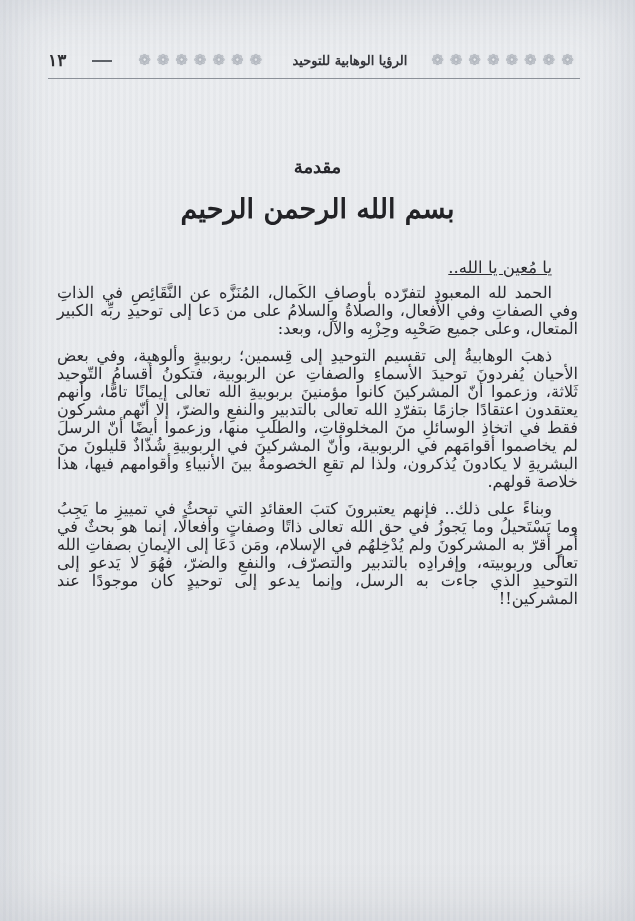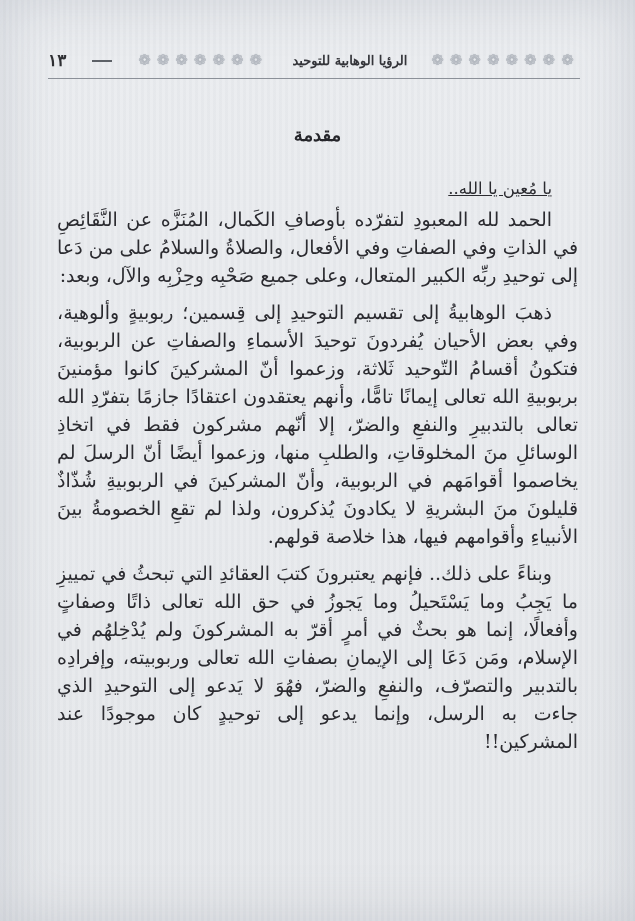--- a/index.html
+++ b/index.html
@@ -60,21 +60,21 @@
   .page-number {
     font-size: 17px;
     font-weight: bold;
     color: #2e2f33;
     line-height: 1;
     text-align: right;
   }
   
   .content {
     position: absolute;
-    top: 72px;
+    top: 104px;
     right: 57px;
     left: 57px;
   }
   .section-heading {
     margin: 52px 0 0 0;
     text-align: center;
     font-size: 18px;
     font-weight: bold;
     color: #26262b;
   }
@@ -88,22 +88,22 @@
   }
   .invocation {
     margin: 34px 0 0 0;
     text-indent: 26px;
     font-size: 16.5px;
     color: #2b2b30;
     text-decoration: underline;
   }
   .para {
     margin: 7px 0 0 0;
-    font-size: 19px;
-    line-height: 28px;
+    font-size: 16px;
+    line-height: 18px;
     text-align: justify;
     text-justify: inter-word;
     text-indent: 26px;
     color: #2b2b30;
   }
   .para + .para { margin-top: 9px; }
 </style>
 </head>
 <body>
 
@@ -113,20 +113,21 @@
     <span class="ornaments">❁❁❁❁❁❁❁❁</span>
     <span class="running-title">الرؤيا الوهابية للتوحيد</span>
     <span class="ornaments">❁❁❁❁❁❁❁</span>
     <span class="header-dash"></span>
     <span class="page-number">١٣</span>
   </div>
 
   <div class="content">
     <h1 class="section-heading">مقدمة</h1>
 
+    <div class="basmala">بسم الله الرحمن الرحيم</div>
 
     <p class="invocation">يا مُعين يا الله..</p>
 
     <p class="para">الحمد لله المعبودِ لتفرّده بأوصافِ الكَمال، المُنَزَّه عن النَّقَائِصِ في الذاتِ وفي الصفاتِ وفي الأفعال، والصلاةُ والسلامُ على من دَعا إلى توحيدِ ربِّه الكبير المتعال، وعلى جميع صَحْبِه وحِزْبِه والآل، وبعد:</p>
 
     <p class="para">ذهبَ الوهابيةُ إلى تقسيم التوحيدِ إلى قِسمين؛ ربوبيةٍ وألوهية، وفي بعض الأحيان يُفردونَ توحيدَ الأسماءِ والصفاتِ عن الربوبية، فتكونُ أقسامُ التّوحيد ثَلاثة، وزعموا أنّ المشركينَ كانوا مؤمنينَ بربوبيةِ الله تعالى إيمانًا تامًّا، وأنهم يعتقدون اعتقادًا جازمًا بتفرّدِ الله تعالى بالتدبيرِ والنفعِ والضرّ، إلا أنّهم مشركون فقط في اتخاذِ الوسائلِ منَ المخلوقاتِ، والطلبِ منها، وزعموا أيضًا أنّ الرسلَ لم يخاصموا أقوامَهم في الربوبية، وأنّ المشركينَ في الربوبيةِ شُذّاذٌ قليلونَ منَ البشريةِ لا يكادونَ يُذكرون، ولذا لم تقعِ الخصومةُ بينَ الأنبياءِ وأقوامهم فيها، هذا خلاصة قولهم.</p>
 
     <p class="para">وبناءً على ذلك.. فإنهم يعتبرونَ كتبَ العقائدِ التي تبحثُ في تمييزِ ما يَجِبُ وما يَسْتَحيلُ وما يَجوزُ في حق الله تعالى ذاتًا وصفاتٍ وأفعالًا، إنما هو بحثٌ في أمرٍ أقرّ به المشركونَ ولم يُدْخِلهُم في الإسلام، ومَن دَعَا إلى الإيمانِ بصفاتِ الله تعالى وربوبيته، وإفرادِه بالتدبير والتصرّف، والنفعِ والضرّ، فهُوَ لا يَدعو إلى التوحيدِ الذي جاءت به الرسل، وإنما يدعو إلى توحيدٍ كان موجودًا عند المشركين!!</p>
 
   </div>

